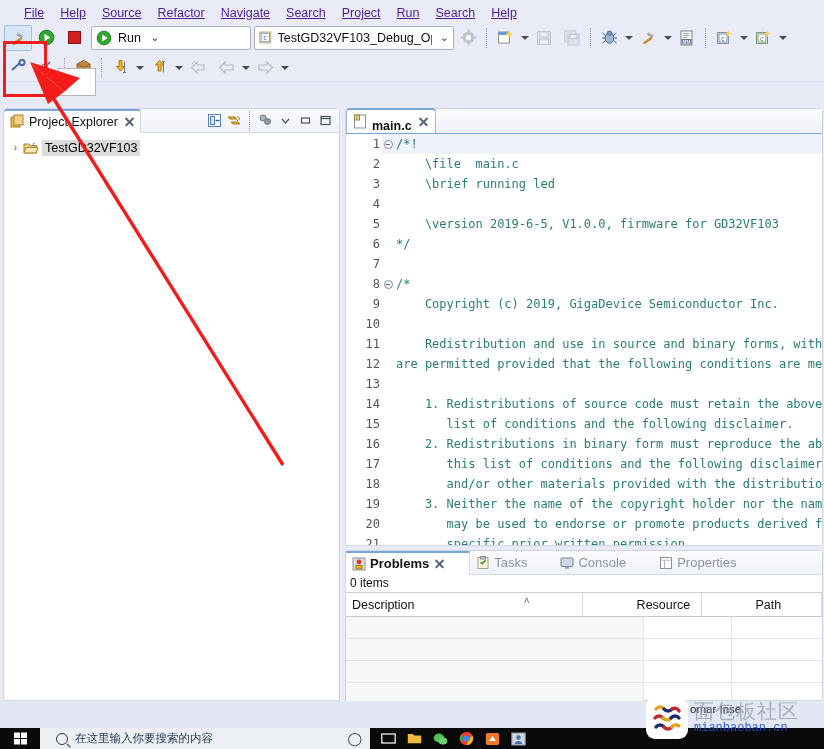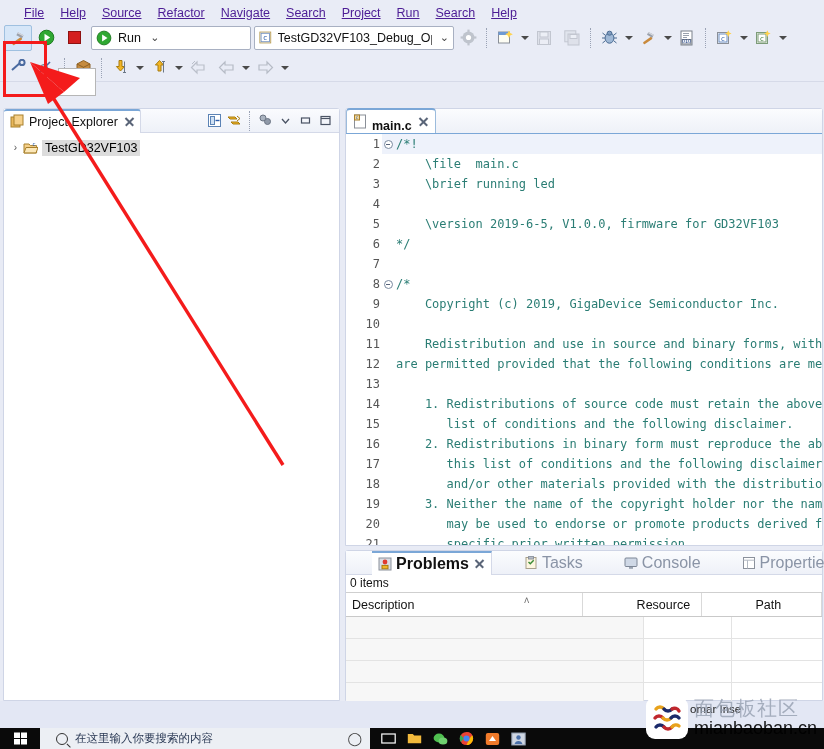--- a/index.html
+++ b/index.html
@@ -273,22 +273,22 @@
     border-radius: 3px 3px 0 0;
   }
   .prob-tabbar {
     height: 24px;
     background: linear-gradient(#fbfcfe, #eef1f8);
     display: flex; align-items: center;
     border-bottom: 1px solid #d4d9e8;
   }
   .ptab {
     display: flex; align-items: center;
-    height: 24px; padding: 0 5px 0 6px;
-    font-size: 16px; color: #8a94a6; margin-left: 26px;
+    height: 24px; padding: 0 23px 0 6px;
+    font-size: 13px; color: #8a94a6;
   }
   .ptab.active {
     background: #fff;
     border-top: 2px solid #7ba7d7;
     border-right: 1px solid #d4d9e8;
     color: #111; font-weight: bold;
   }
   .ptab .tlbl { margin: 0 4px 0 4px; }
   .items-row {
     height: 18px;
@@ -416,23 +416,23 @@
     line-height: 1.05;
   }
   .wm-cn {
     font-size: 20px;
     color: #9aa3b4;
     letter-spacing: 1px;
     font-family: "DejaVu Sans", sans-serif;
     opacity: .85;
   }
   .wm-en {
-    font-size: 18px;
-    color: #000000;
-    font-family: Liberation Sans, sans-serif;
+    font-size: 12px;
+    color: #1d4ed8;
+    font-family: Liberation Mono, monospace;
     opacity: .9;
   }
   .status-text {
     position: absolute;
     left: 660px; top: 703px;
     font-size: 11.5px;
     color: #222;
     z-index: 45;
     white-space: nowrap;
   }

